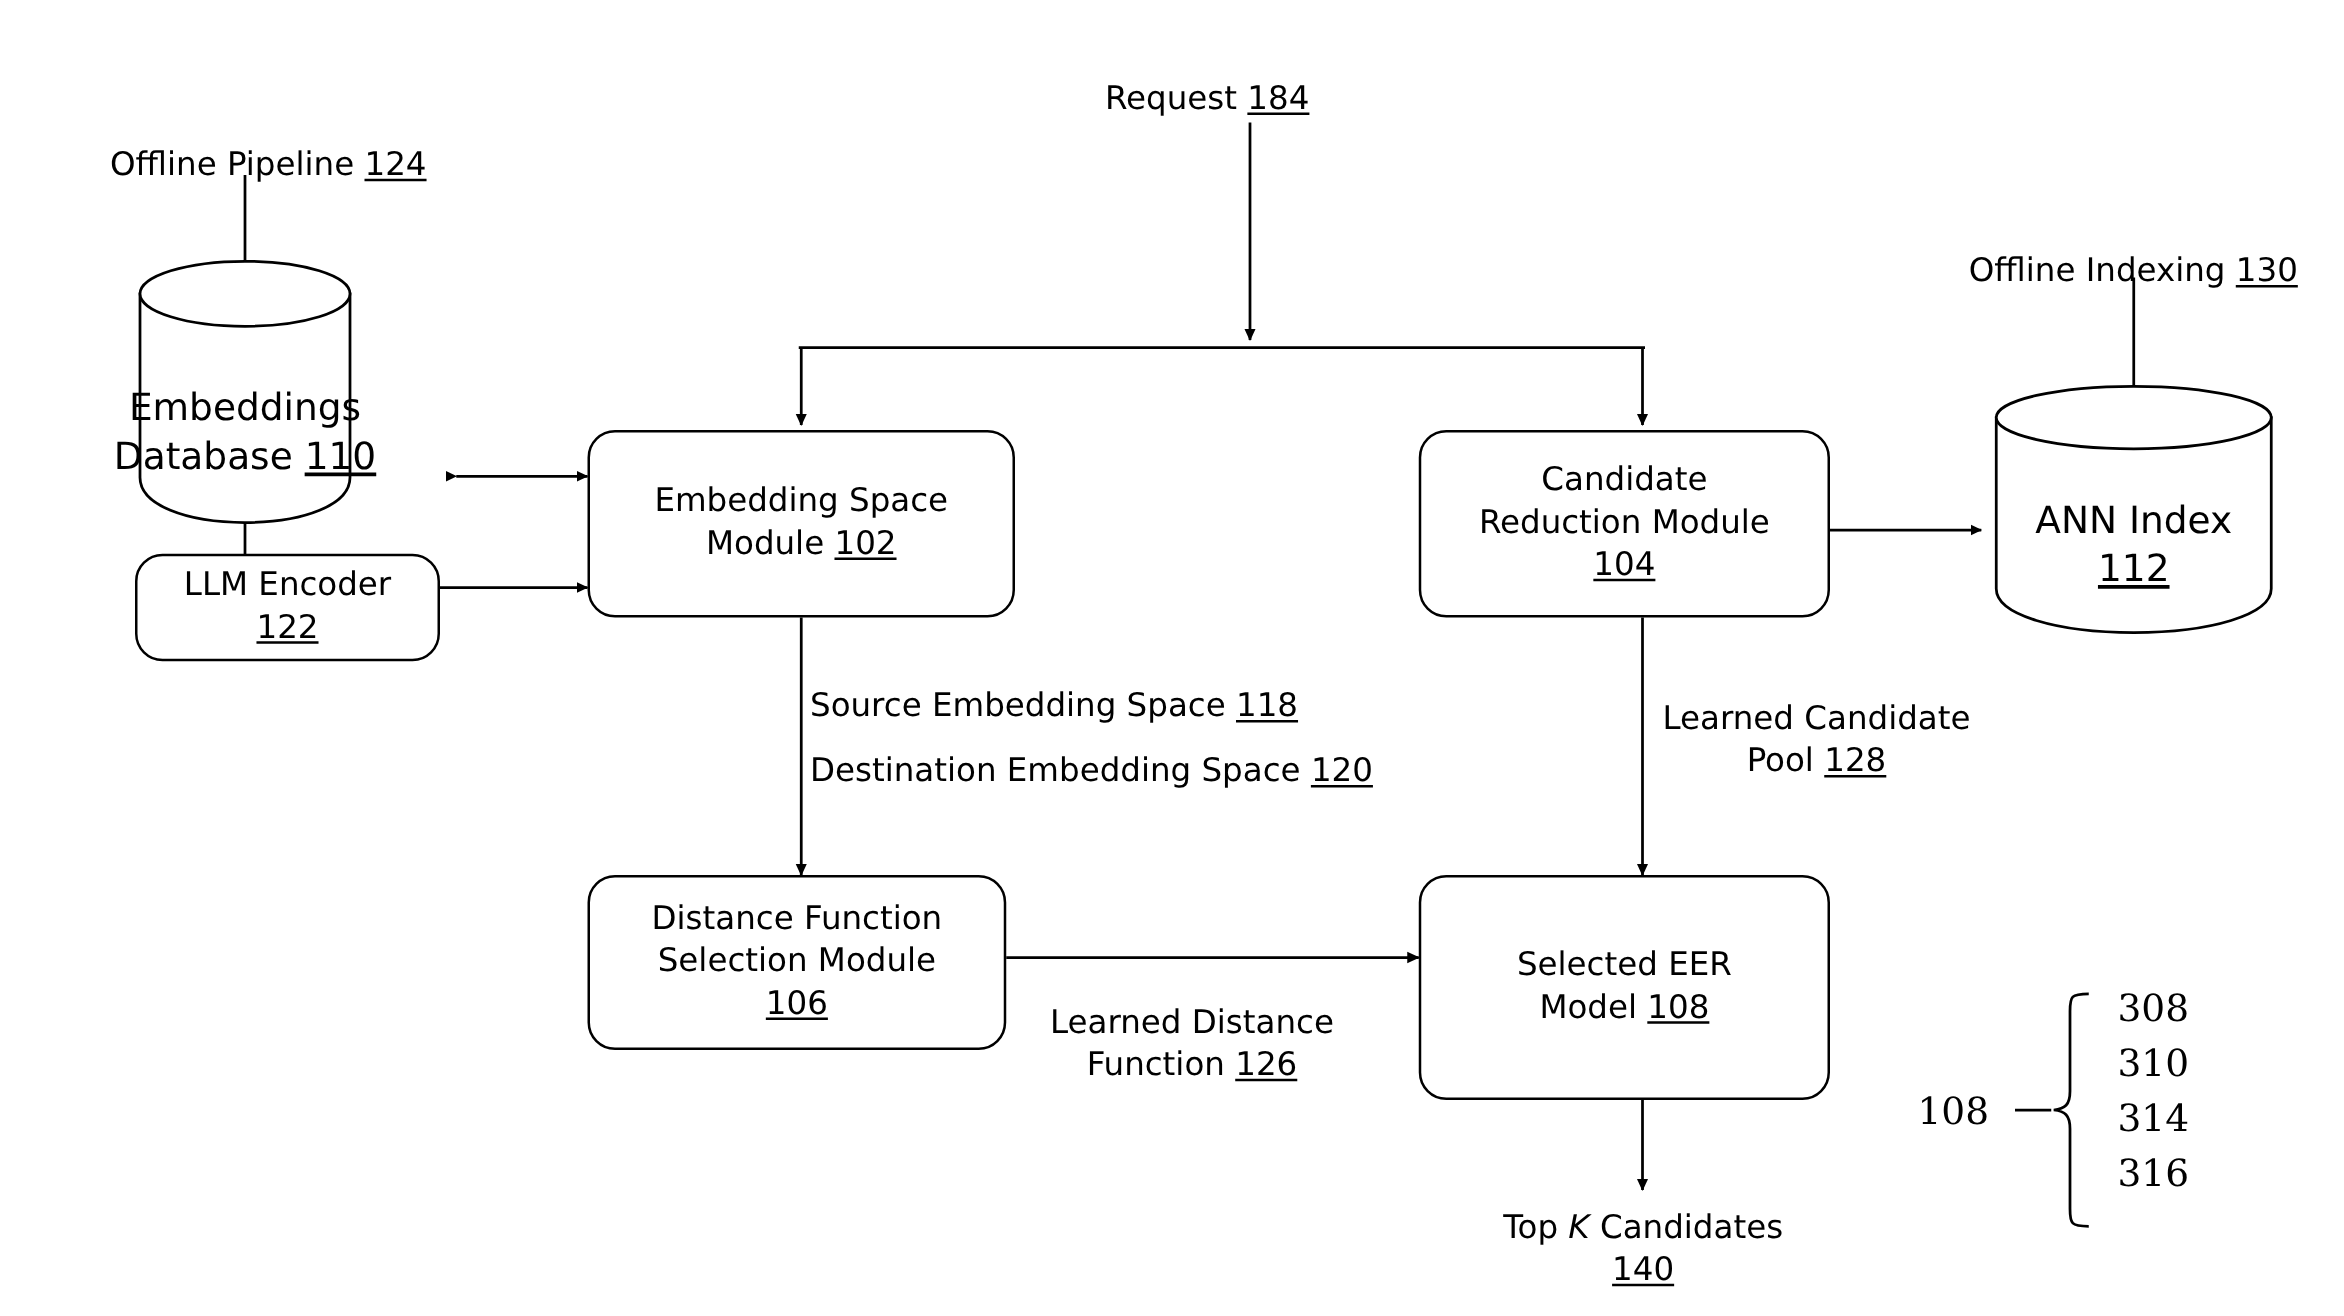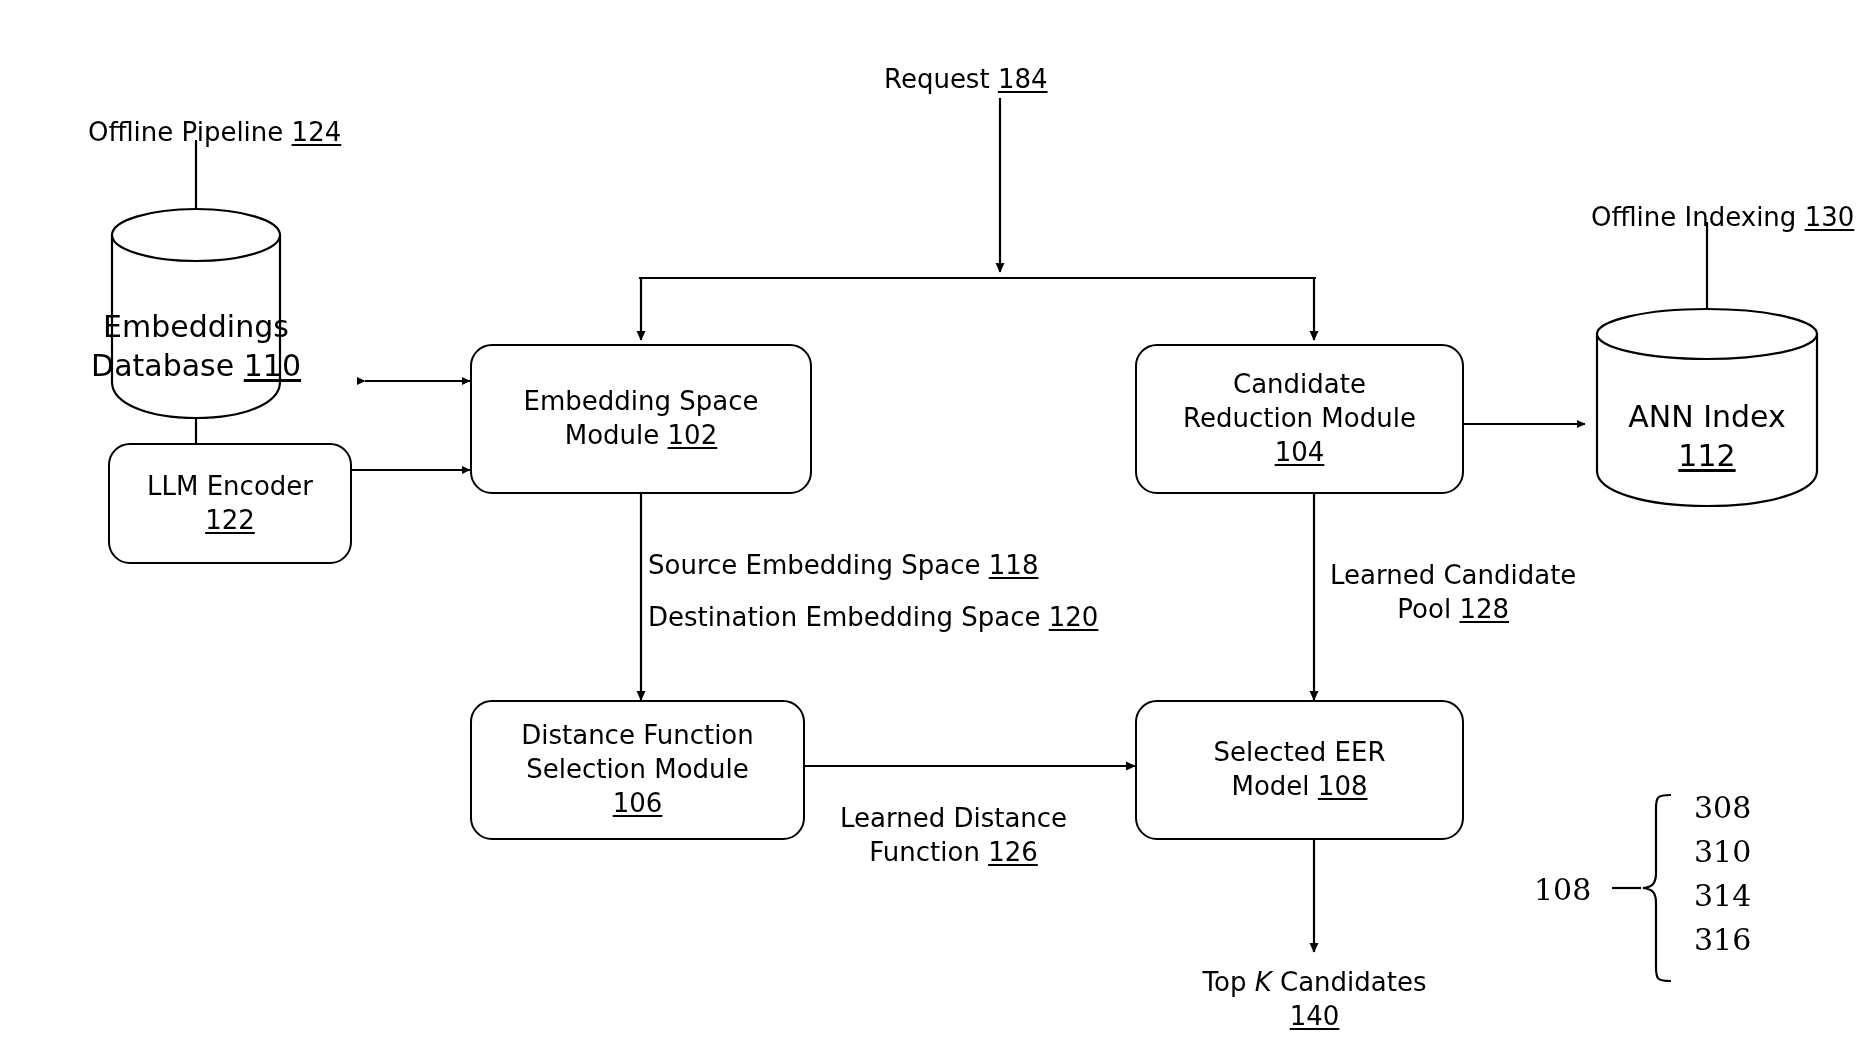--- a/index.html
+++ b/index.html
@@ -147,21 +147,21 @@
       <path d="M1597,334 L1597,471 C1597,492 1646,506 1707,506 C1768,506 1817,492 1817,471 L1817,334 Z"></path>
       <ellipse cx="1707" cy="334" rx="110" ry="25"></ellipse>
     </g>
   </svg>
 
   <div class="node cyl" style="left:112px; top:300px; width:168px; height:92px;">
     <div class="cyltext">Embeddings</div>
     <div class="cyltext"><span>Database </span><u class="ref">110</u></div>
   </div>
 
-  <div class="node rbox" style="left:108px; top:443px; width:244px; height:121px;align-items:center;">
+  <div class="node rbox" style="left:108px; top:443px; width:244px; height:86px;align-items:center;">
     <div class="ln">LLM Encoder</div>
     <div class="ln"><u class="ref">122</u></div>
   </div>
 
   <div class="node rbox" style="left:470px; top:344px; width:342px; height:150px;">
     <div class="ln">Embedding Space</div>
     <div class="ln"><span>Module </span><u class="ref">102</u></div>
   </div>
 
   <div class="node rbox" style="left:1135px; top:344px; width:329px; height:150px;">
@@ -174,30 +174,30 @@
     <div class="cyltext">ANN Index</div>
     <div class="cyltext"><u class="ref">112</u></div>
   </div>
 
   <div class="node rbox" style="left:470px; top:700px; width:335px; height:140px;">
     <div class="ln">Distance Function</div>
     <div class="ln">Selection Module</div>
     <div class="ln"><u class="ref">106</u></div>
   </div>
 
-  <div class="node rbox" style="left:1135px; top:700px; width:329px; height:140px;">
+  <div class="node rbox" style="left:1135px; top:700px; width:329px; height:180px;">
     <div class="ln">Selected EER</div>
     <div class="ln"><span>Model </span><u class="ref">108</u></div>
   </div>
 
   <div class="lbl" style="left:88px; top:115px;">
     <span>Offline Pipeline </span><u class="ref">124</u>
   </div>
 
-  <div class="lbl" style="left:1575px; top:200px;margin-left:16px;">
+  <div class="lbl" style="left:1575px; top:200px;">
     <span>Offline Indexing </span><u class="ref">130</u>
   </div>
 
   <div class="lbl" style="left:884px; top:62px;">
     <span>Request </span><u class="ref">184</u>
   </div>
 
   <div class="lbl" style="left:648px; top:548px;">
     <span>Source Embedding Space </span><u class="ref">118</u>
   </div>

